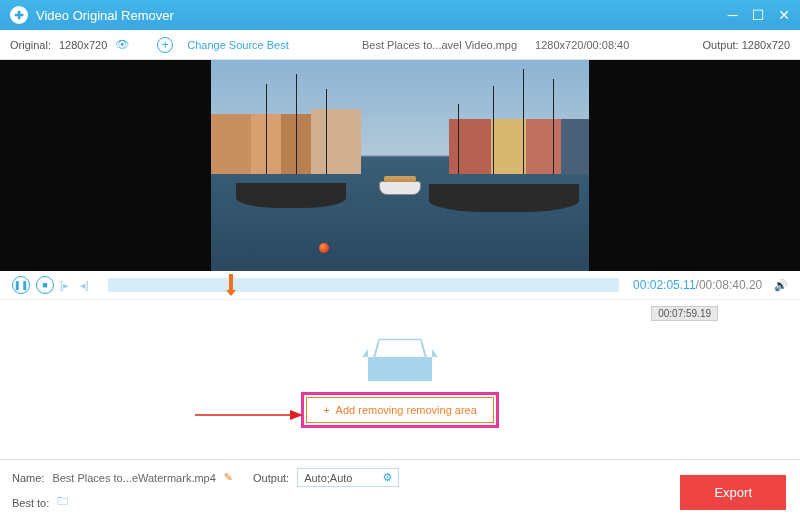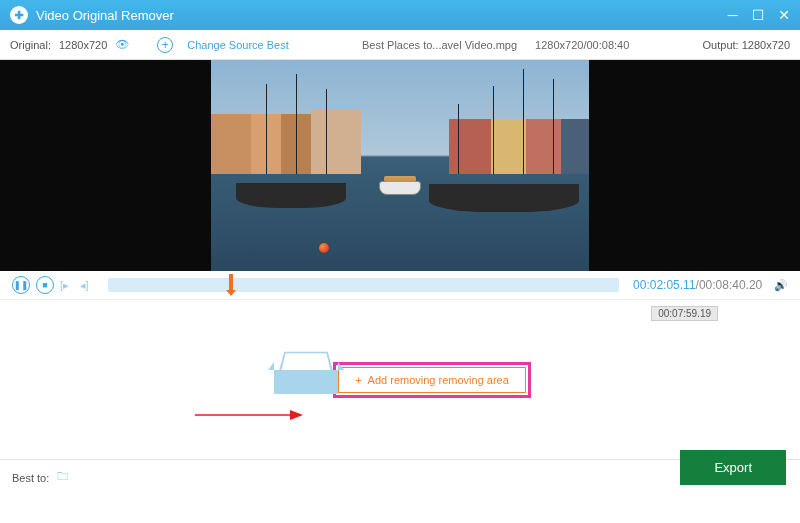--- a/index.html
+++ b/index.html
@@ -34,39 +34,39 @@
   .ctl-btn { width: 18px; height: 18px; border: 1.5px solid #3ba6e0; border-radius: 50%; display: flex; align-items: center; justify-content: center; font-size: 9px; cursor: pointer; }
   .bracket-btn { width: 14px; color: #a0cee8; font-size: 11px; cursor: pointer; }
   .timeline { flex: 1; height: 14px; background: #d6ecf8; margin: 0 8px; position: relative; border-radius: 2px; }
   .timeline .marker { position: absolute; top: -4px; left: 23%; width: 10px; height: 10px; }
   .timeline .marker::before { content: ""; position: absolute; left: 3px; width: 4px; height: 16px; background: #f07020; }
   .timeline .marker::after { content: ""; position: absolute; top: 16px; left: 0; border-left: 5px solid transparent; border-right: 5px solid transparent; border-top: 6px solid #f07020; }
   .timecode { display: flex; gap: 0; font-size: 12px; }
   .timecode .cur { color: #3ba6e0; }
   .timecode .total { color: #888; }
   .vol-icon { color: #3ba6e0; margin-left: 6px; cursor: pointer; }
-  .drop-area { height: 160px; background: #fff; position: relative; display: flex; flex-direction: row; align-items: center; justify-content: center; border-top: 1px solid #eee; }
+  .drop-area { height: 160px; background: #fff; position: relative; display: flex; flex-direction: column; align-items: center; justify-content: center; border-top: 1px solid #eee; }
   .timestamp-badge { position: absolute; top: 6px; right: 82px; background: #e8e8e8; border: 1px solid #ccc; padding: 1px 6px; font-size: 10px; color: #555; }
   .tray-icon { width: 64px; height: 44px; position: relative; margin-bottom: 16px; }
   .tray-icon .back { position: absolute; top: 0; left: 8px; right: 8px; height: 20px; border: 2px solid #a8d4ec; border-bottom: none; transform: perspective(40px) rotateX(25deg); }
   .tray-icon .front { position: absolute; bottom: 0; left: 0; right: 0; height: 24px; background: #a8d4ec; }
   .tray-icon .front::before { content: ""; position: absolute; top: -8px; left: -6px; border-bottom: 8px solid #a8d4ec; border-left: 6px solid transparent; }
   .tray-icon .front::after { content: ""; position: absolute; top: -8px; right: -6px; border-bottom: 8px solid #a8d4ec; border-right: 6px solid transparent; }
   .add-btn { border: 1px solid #f08030; color: #f08030; background: #fff; padding: 6px 16px; font-size: 11px; cursor: pointer; display: flex; align-items: center; gap: 6px; outline: 3px solid #e838a0; outline-offset: 2px; }
   .arrow-annot { position: absolute; left: 195px; top: 105px; color: #e02020; }
   .bottom { border-top: 1px solid #e0e0e0; padding: 8px 12px 10px; font-size: 11px; color: #555; }
   .row { display: flex; align-items: center; gap: 8px; margin-bottom: 6px; }
   .field { color: #666; }
   .pencil { color: #f08030; cursor: pointer; }
   .select-box { border: 1px solid #c8dce8; padding: 2px 6px; display: inline-flex; align-items: center; gap: 30px; font-size: 11px; background: #fff; }
   .select-box.wide { gap: 8px; width: 290px; justify-content: space-between; }
   .gear { color: #3ba6e0; cursor: pointer; }
   .caret { color: #3ba6e0; font-size: 9px; cursor: pointer; padding: 0 4px; border-left: 1px solid #c8dce8; }
   .folder-icon { color: #3ba6e0; cursor: pointer; }
-  .export-btn { position: absolute; right: 14px; bottom: 18px; background: #15803d; color: #fff; border: none; padding: 10px 34px; font-size: 13px; cursor: pointer; }
+  .export-btn { position: absolute; right: 14px; bottom: 18px; background: #ef4444; color: #fff; border: none; padding: 10px 34px; font-size: 13px; cursor: pointer; }
   .bottom-wrap { position: relative; }
 </style>
 </head>
 <body>
 
 <div class="titlebar">
   <div class="logo">✚</div>
   <span>Video Original Remover</span>
   <div class="controls">
     <span>─</span>
@@ -140,18 +140,28 @@
   </button>
   <svg class="arrow-annot" width="110" height="20">
     <line x1="0" y1="10" x2="95" y2="10" stroke="#e02020" stroke-width="1.5"></line>
     <polygon points="95,5 108,10 95,15" fill="#e02020"></polygon>
   </svg>
 </div>
 
 <div class="bottom-wrap">
 <div class="bottom">
   <div class="row">
+    <span>Name:</span>
+    <span class="field">Best Places to...eWatermark.mp4</span>
+    <span class="pencil">✎</span>
+    <span style="margin-left:12px">Output:</span>
+    <div class="select-box">
+      <span>Auto;Auto</span>
+      <span class="gear">⚙</span>
+    </div>
+  </div>
+  <div class="row">
     <span>Best to:</span>
     <span class="folder-icon">🗀</span>
   </div>
 </div>
 <button class="export-btn">Export</button>
 </div>
 
 </body></html>

